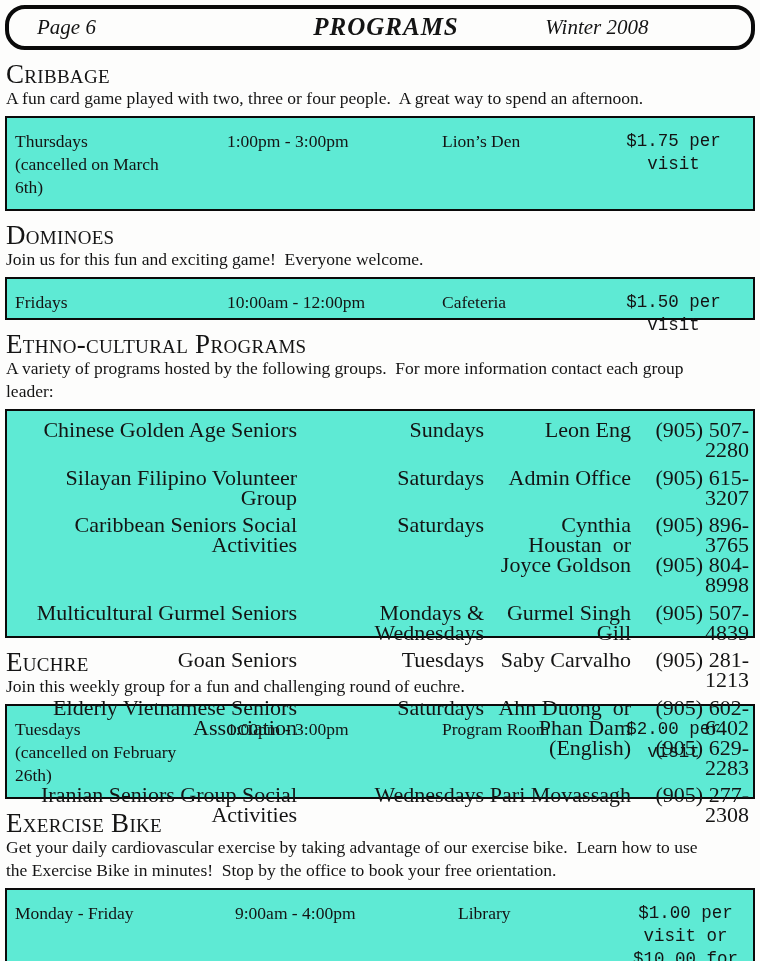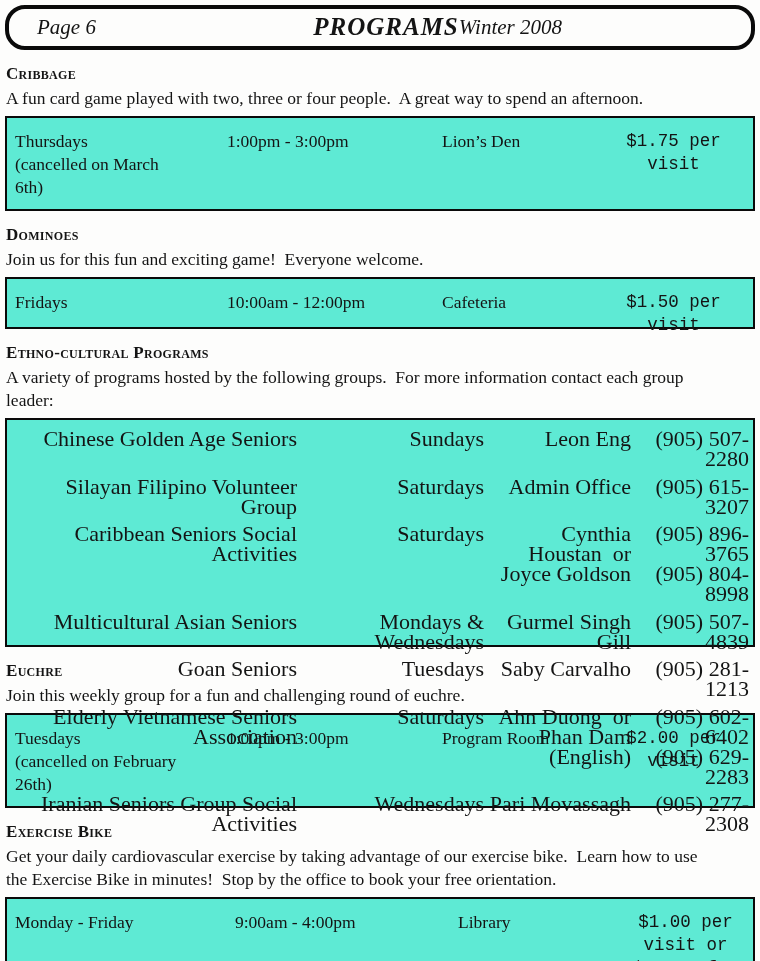--- a/index.html
+++ b/index.html
@@ -19,27 +19,27 @@
     border: 4px solid #0a0a0a;
     border-radius: 20px;
     height: 45px;
     display: flex;
     align-items: center;
     padding: 0 16px 0 28px;
     background: #fdfdfc;
   }
   .mast-left  { flex: 1; font-style: italic; font-size: 21px; }
   .mast-title { flex: 0 0 auto; font-style: italic; font-weight: 700; font-size: 25px; letter-spacing: 1px; transform: translateY(-1px); }
-  .mast-right { flex: 1; text-align: left; font-style: italic; font-size: 21px; }
+  .mast-right { flex: 1; text-align: center; font-style: italic; font-size: 21px; }
 
   
   h2 {
-    font-size: 17px;
+    font-size: 27px;
     line-height: 24px;
-    font-weight: 700;
+    font-weight: 400;
     font-variant: small-caps;
     letter-spacing: 0.3px;
     margin: 12px 0 1px 1px;
   }
   .desc {
     font-size: 17.5px;
     line-height: 23px;
     margin: 0 0 6px 1px;
     white-space: pre-wrap;
     max-width: 744px;
@@ -54,21 +54,21 @@
     display: grid;
     grid-template-columns: 212px 215px 160px 1fr;
     padding: 12px 8px 0 8px;
     font-size: 17.5px;
     line-height: 23px;
     align-items: start;
   }
   .cell { white-space: pre-wrap; }
   .cell.price { text-align: center; font-family: Liberation Mono, monospace; }
   .box-cribbage { height: 95px; }
-  .box-dominoes { height: 52px; }
+  .box-dominoes { height: 43px; }
   .box-euchre   { height: 95px; }
   .box-exercise { height: 78px; gap: 8px; }
 
   
   .group-table {
     height: 229px;
     padding: 9px 4px 0 5px;
     font-size: 22px;
     line-height: 20px;
     text-align: right;
@@ -139,21 +139,21 @@
       <div class="grow">
         <div class="gcell">Caribbean Seniors Social Activities</div>
         <div class="gcell">Saturdays</div>
         <div class="gcell">Cynthia Houstan  or
 Joyce Goldson</div>
         <div class="gcell">(905) 896-3765
 (905) 804-8998</div>
       </div>
 
       <div class="grow">
-        <div class="gcell">Multicultural Asian Seniors</div>
+        <div class="gcell">Multicultural Gurmel Seniors</div>
         <div class="gcell">Mondays &amp; Wednesdays</div>
         <div class="gcell">Gurmel Singh Gill</div>
         <div class="gcell">(905) 507-4839</div>
       </div>
 
       <div class="grow">
         <div class="gcell">Goan Seniors</div>
         <div class="gcell">Tuesdays</div>
         <div class="gcell">Saby Carvalho</div>
         <div class="gcell">(905) 281-1213</div>

